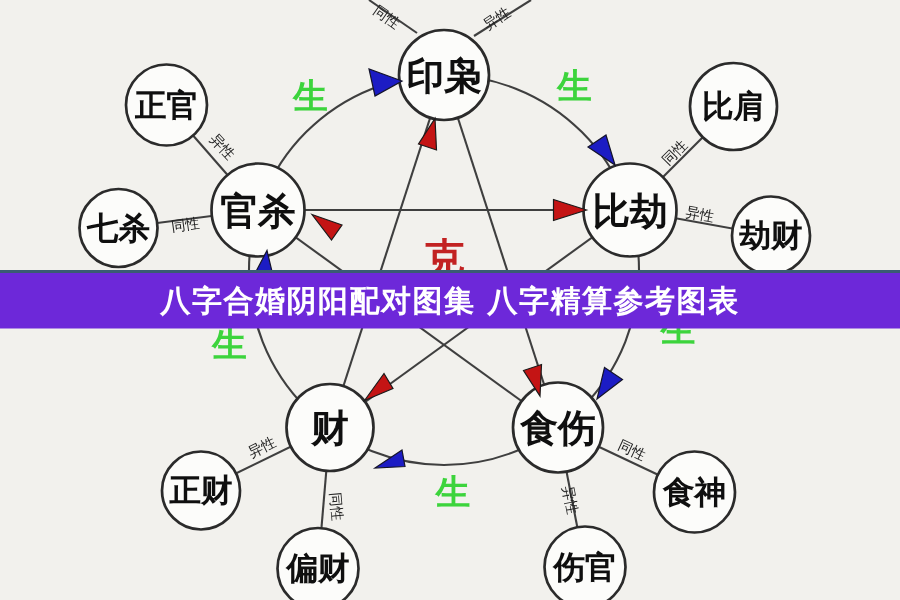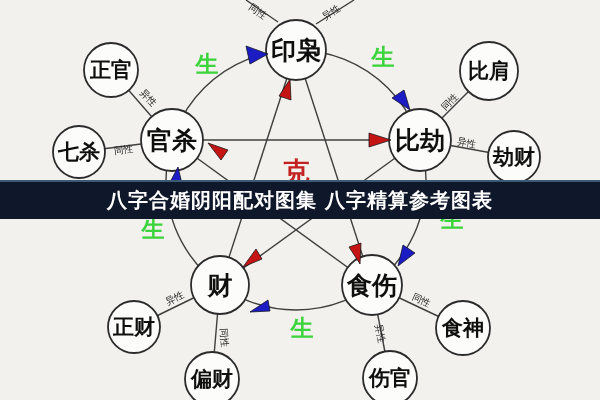--- a/index.html
+++ b/index.html
@@ -131,15 +131,15 @@
     <text class="tiny-label" transform="translate(452,104) rotate(-45)">同性</text>
     <text class="tiny-label" transform="translate(466,146) rotate(10)">异性</text>
     <text class="tiny-label" transform="translate(176,301) rotate(-26)">异性</text>
     <text class="tiny-label" transform="translate(221,338) rotate(85)">同性</text>
     <text class="tiny-label" transform="translate(420,303) rotate(25)">同性</text>
     <text class="tiny-label" transform="translate(377,334) rotate(79)">异性</text>
   </g>
 </svg>
 </div>
 
-<div id="banner" style="background: #0f172a;">
+<div id="banner" style="background: #6d28d9;">
   <span class="banner-text">八字合婚阴阳配对图集 八字精算参考图表</span>
 </div>
 
 </body></html>

